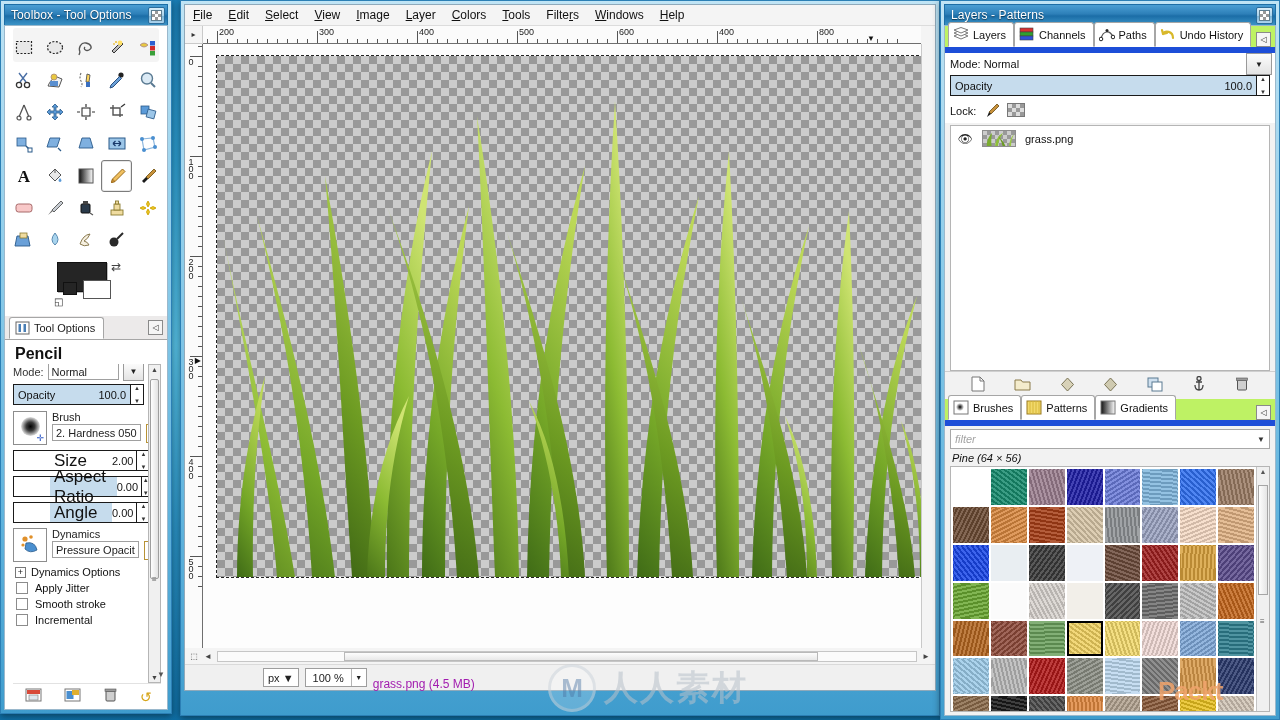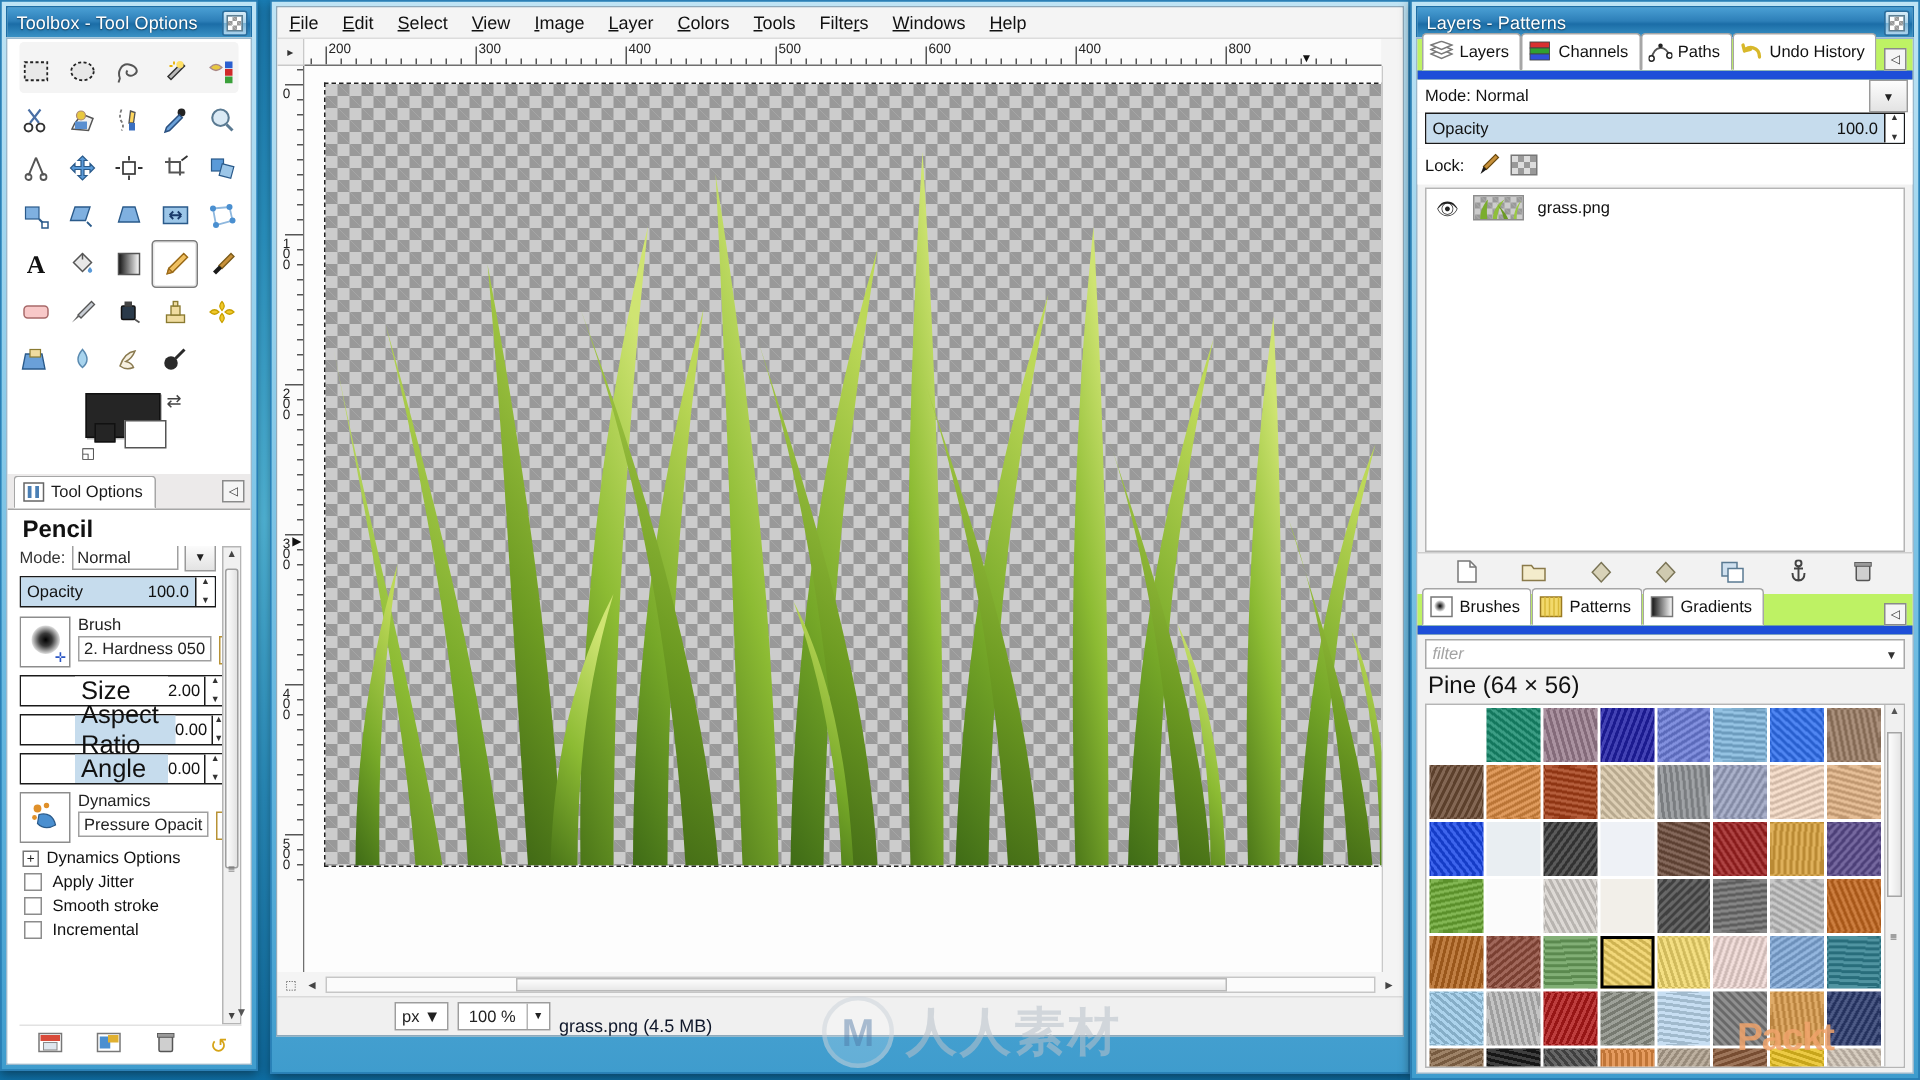--- a/index.html
+++ b/index.html
@@ -304,21 +304,21 @@
     border: 1px solid #9d9d9d; background: #fff; height: 19px; min-width: 34px;
     display: flex; align-items: center; gap: 3px; padding: 0 4px; font-size: 11px; color: #222;
   }
   .zoom-box {
     border: 1px solid #9d9d9d; background: #fff; height: 19px;
     display: flex; align-items: center; font-size: 11px; color: #222;
   }
   .zoom-box .v { padding: 0 7px; }
   .zoom-box .dd { width: 15px; align-self: stretch; border-left: 1px solid #b5b5b5;
                   display: flex; align-items: center; justify-content: center; font-size: 7px; }
-  .status-text { font-size: 12px; color: #0f172a; margin-top: 12px; }
+  .status-text { font-size: 12px; color: #a21caf; margin-top: 12px; }
 
   
   #rightdock { left: 940px; top: 0; width: 340px; height: 720px; }
   #rightdock .inner {
     background: #f2f2f2; border: 1px solid #9ab8cc;
     height: calc(100% - 21px); display: flex; flex-direction: column;
   }
   .dk-tabs {
     display: flex; align-items: flex-end; height: 27px;
     background: #bef264; border-bottom: 6px solid #1d4ed8; padding-left: 3px; position: relative;
@@ -353,21 +353,21 @@
   .dk-footer {
     height: 28px; display: flex; align-items: center; justify-content: space-around;
     background: #f2f2f2; border-top: 1px solid #cfcfcf; padding: 0 12px;
   }
   .dk-footer span { font-size: 14px; color: #4a4a4a; }
   .pat-filter {
     display: flex; align-items: center; height: 20px; margin: 3px 5px 0 5px;
     border: 1px solid #a8a8a8; background: #fff; padding: 0 4px;
   }
   .pat-filter .ph { flex: 1; font-size: 11px; color: #a3a3a3; font-style: italic; }
-  .pat-name { font-size: 16px; color: #111; padding: 3px 0 2px 7px; }
+  .pat-name { font-size: 11px; font-style: italic; color: #111; padding: 3px 0 2px 7px; }
   .pat-wrap { flex: 1; display: flex; margin: 0 5px 3px 5px; border: 1px solid #b5b5b5; background: #fff; min-height: 0; }
   .pat-grid {
     flex: 1; display: grid; grid-template-columns: repeat(8, 1fr);
     gap: 2px; padding: 2px; align-content: start; overflow: hidden;
   }
   .pat { width: 100%; aspect-ratio: 1/1; border: 1px solid transparent; }
   .pat.sel { border: 2px solid #000; }
   .pat-scroll {
     width: 13px; background: #f0f0f0; border-left: 1px solid #c4c4c4;
     position: relative; display: flex; flex-direction: column; align-items: center;

